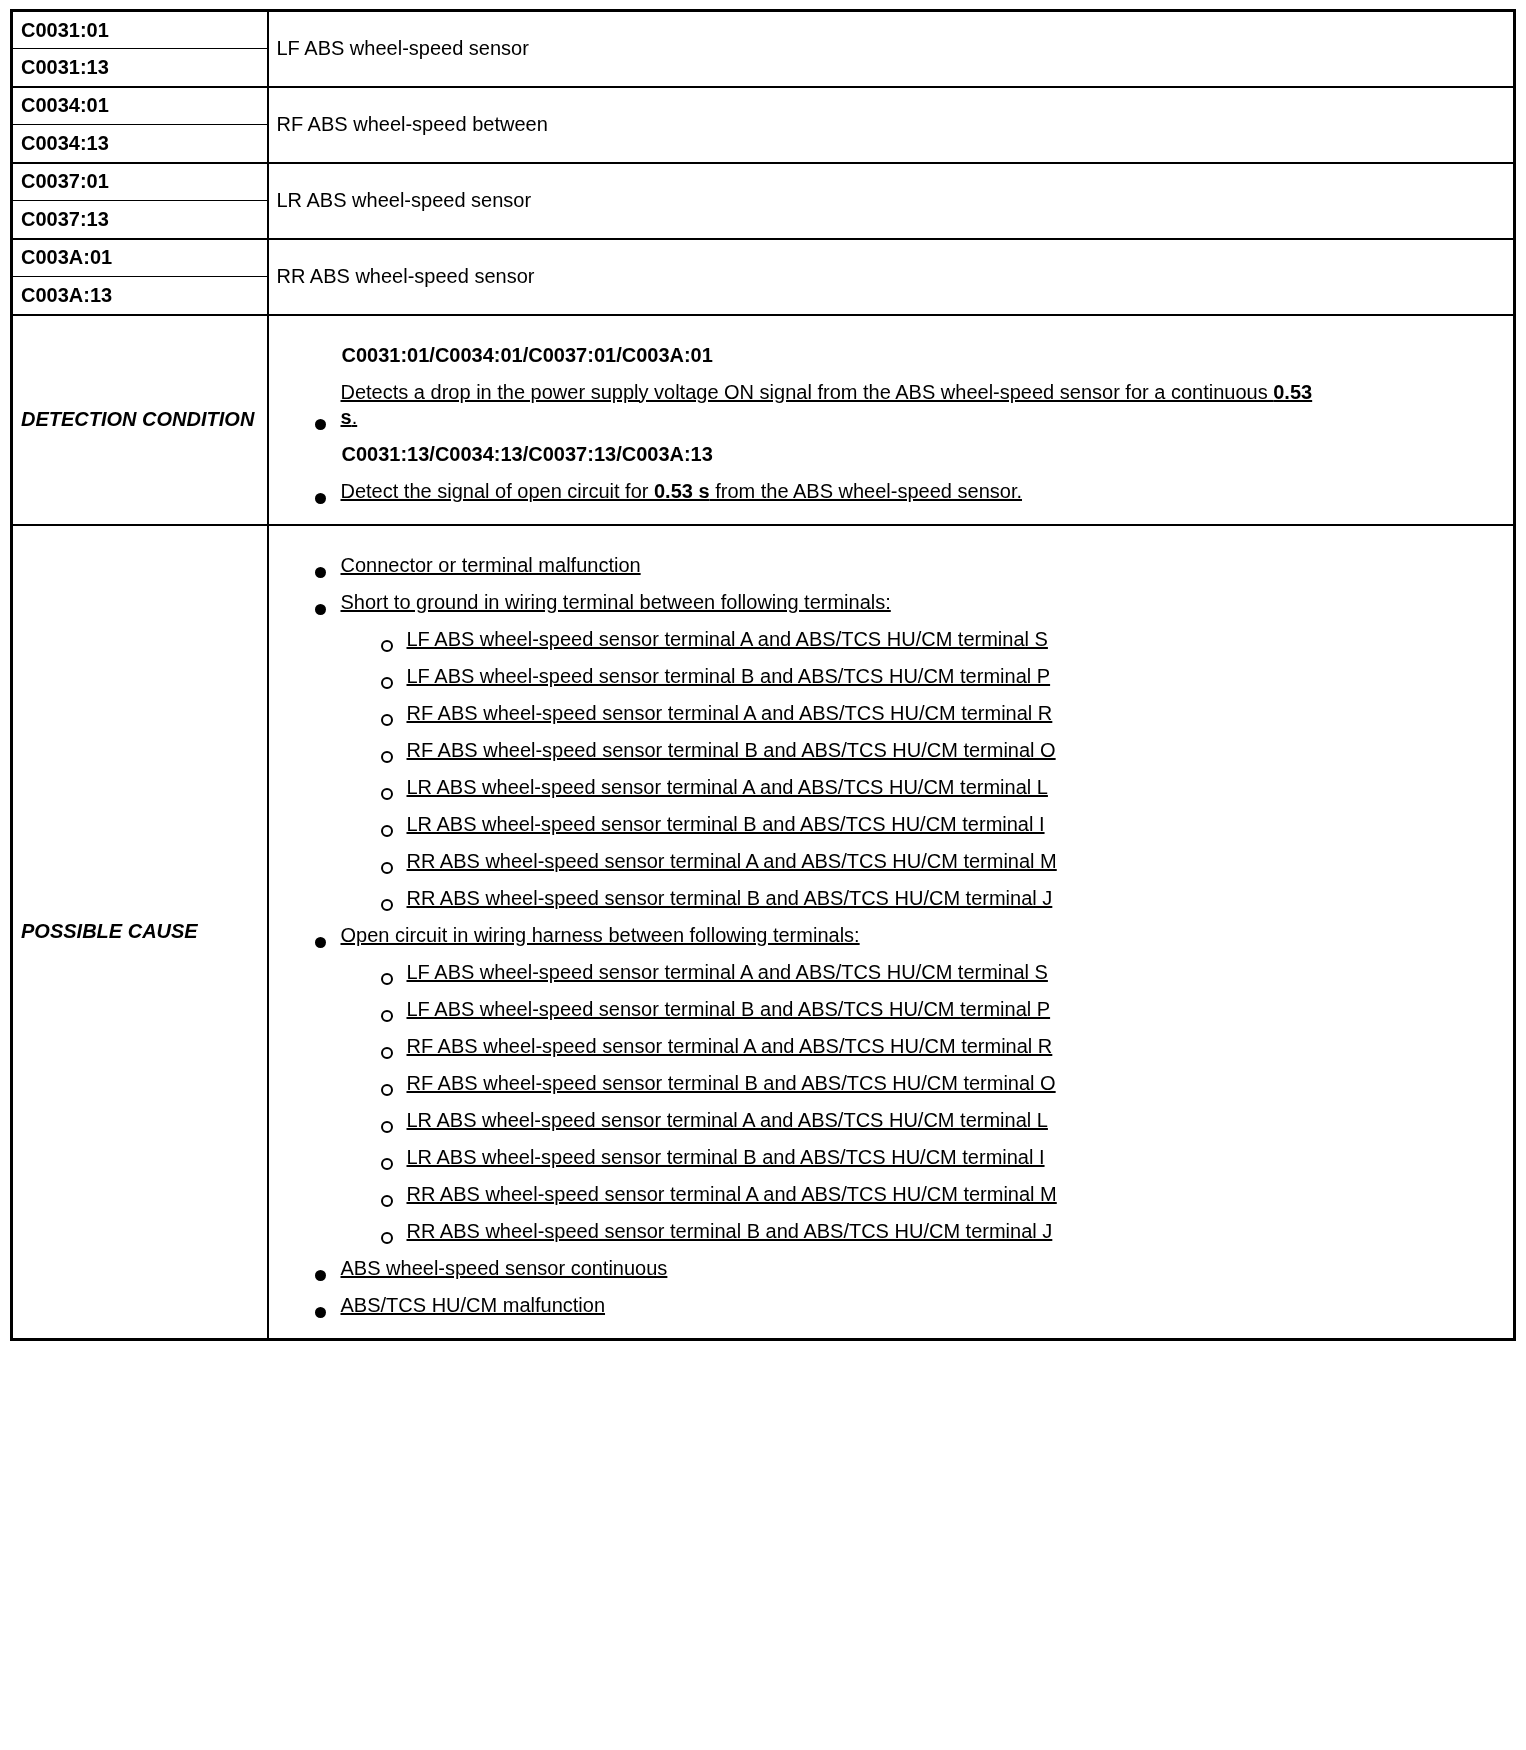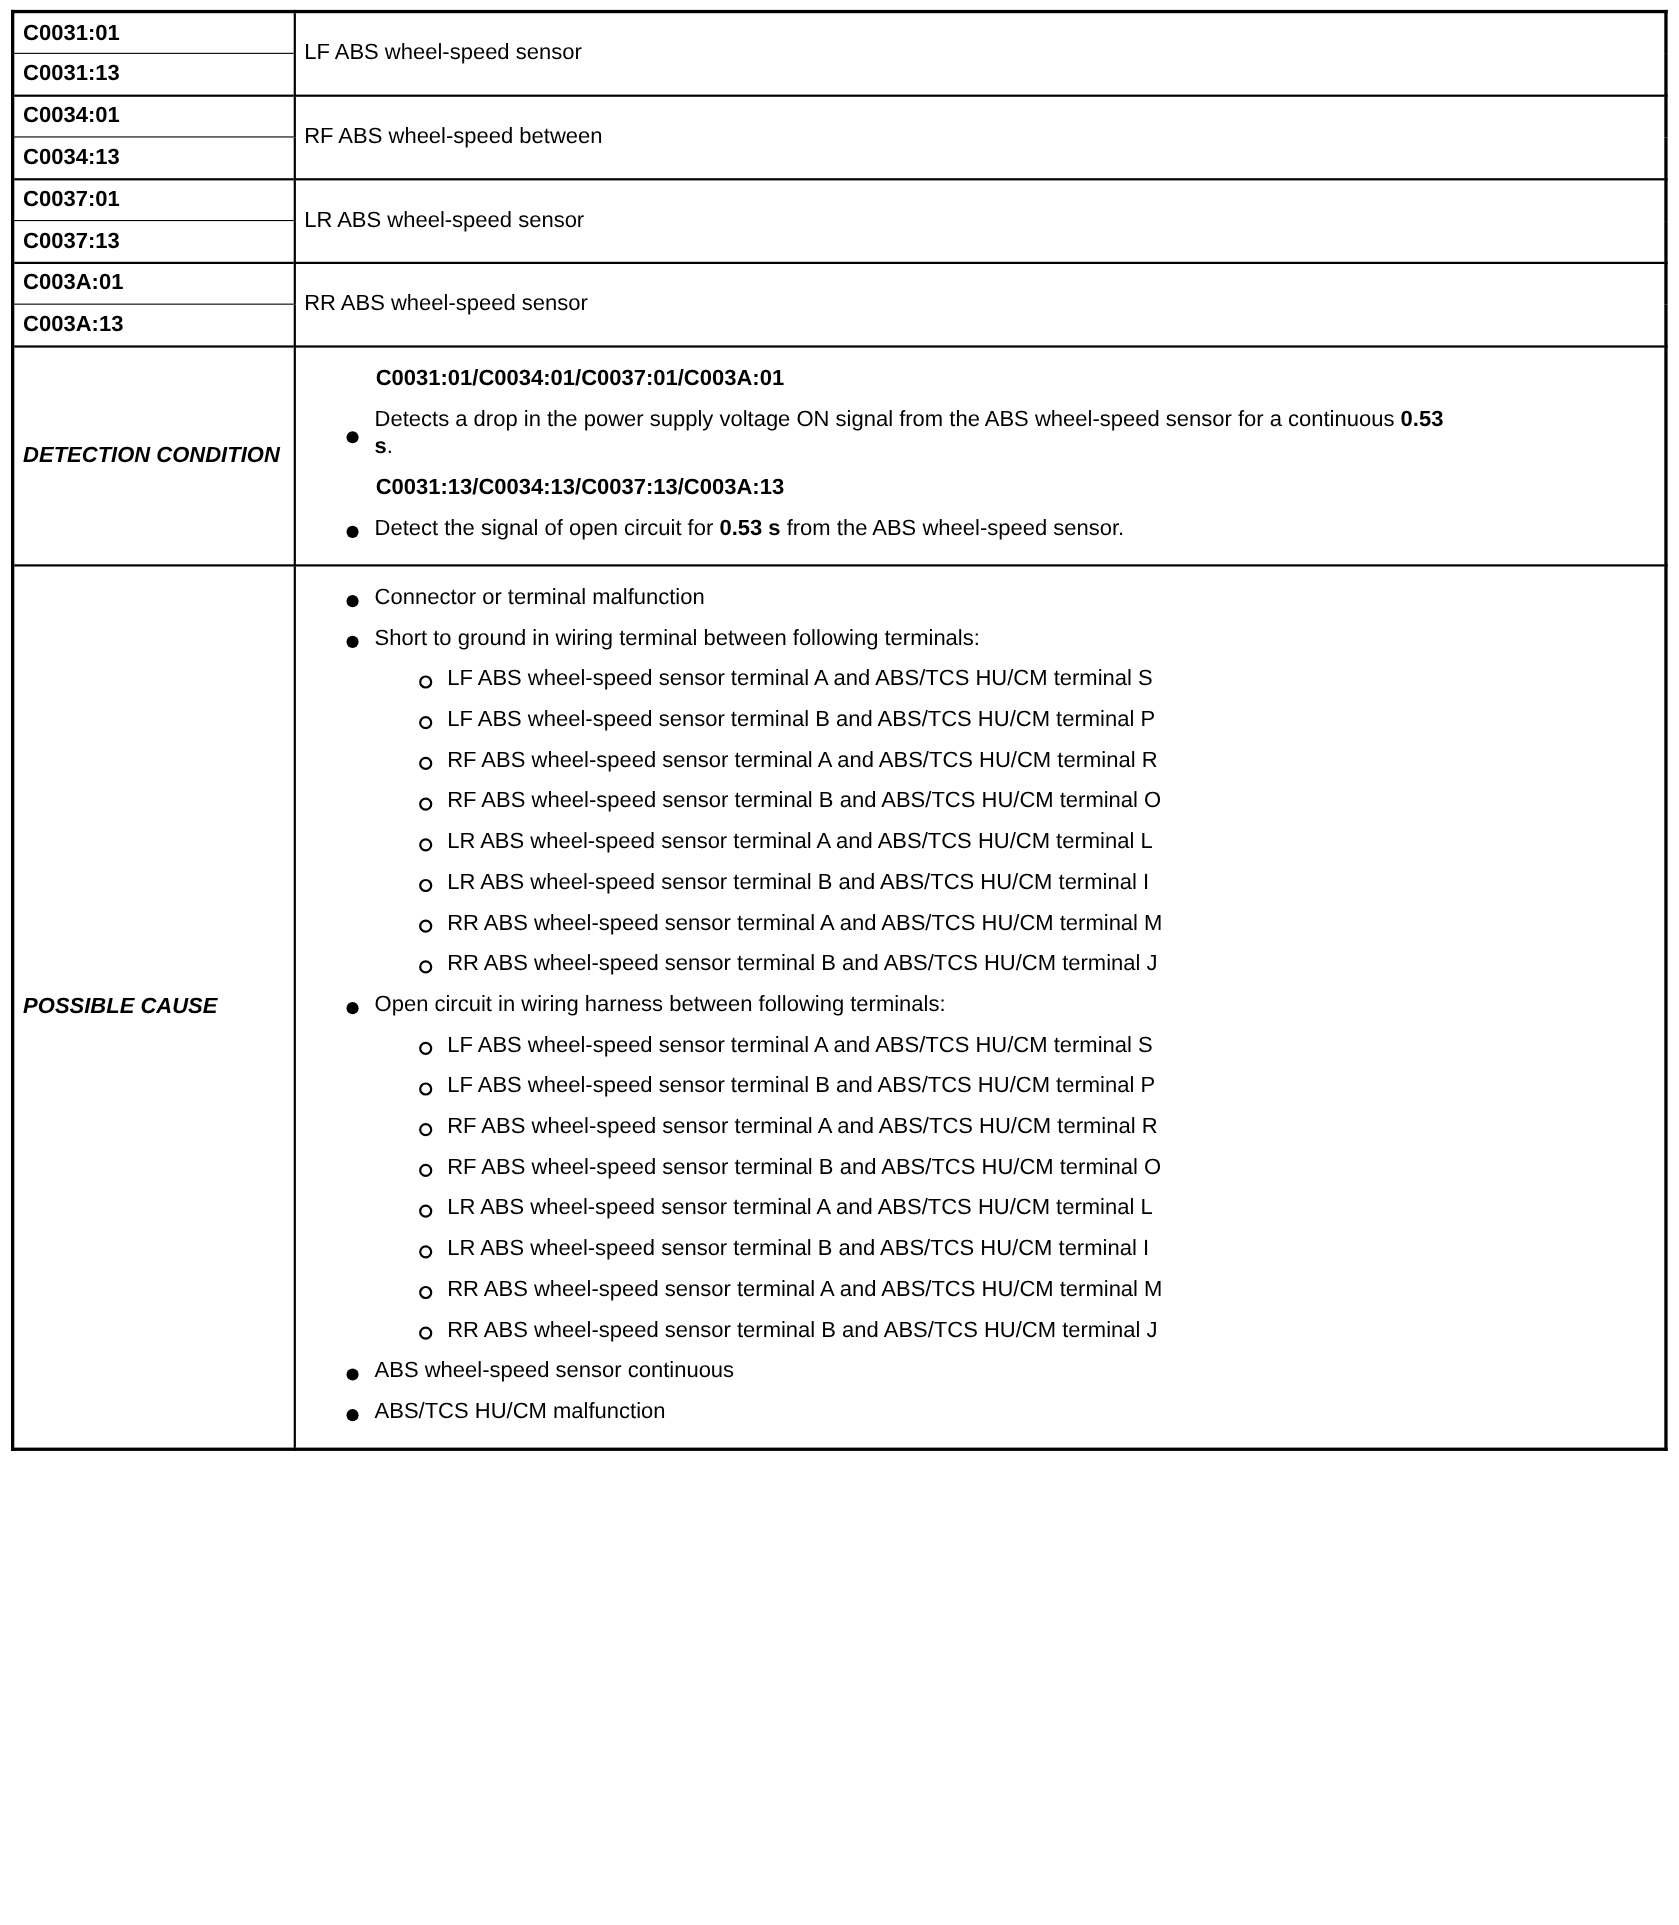--- a/index.html
+++ b/index.html
@@ -40,31 +40,32 @@
     padding: 16px 8px;
   }
   .label-cell {
     font-weight: bold;
     padding: 4px 8px;
     vertical-align: middle;
     font-style: italic;
   }
   .content-cell {
     vertical-align: top;
-    padding: 4px 24px 8px 0;
+    padding: 15px 24px 8px 0;
   }
   .d-heading {
     font-weight: bold;
     margin: 12px 0 12px 73px;
   }
   .bullet-item {
     display: flex;
-    align-items: center;
+    align-items: flex-end;
     margin: 12px 0;
     padding-left: 46px;
+    text-decoration: underline;
   }
   .bullet-item .marker {
     width: 11px;
     height: 11px;
     border-radius: 50%;
     background: #000000;
     flex: 0 0 auto;
     margin: 7px 15px 0 0;
   }
   .bullet-item.sub-item {

